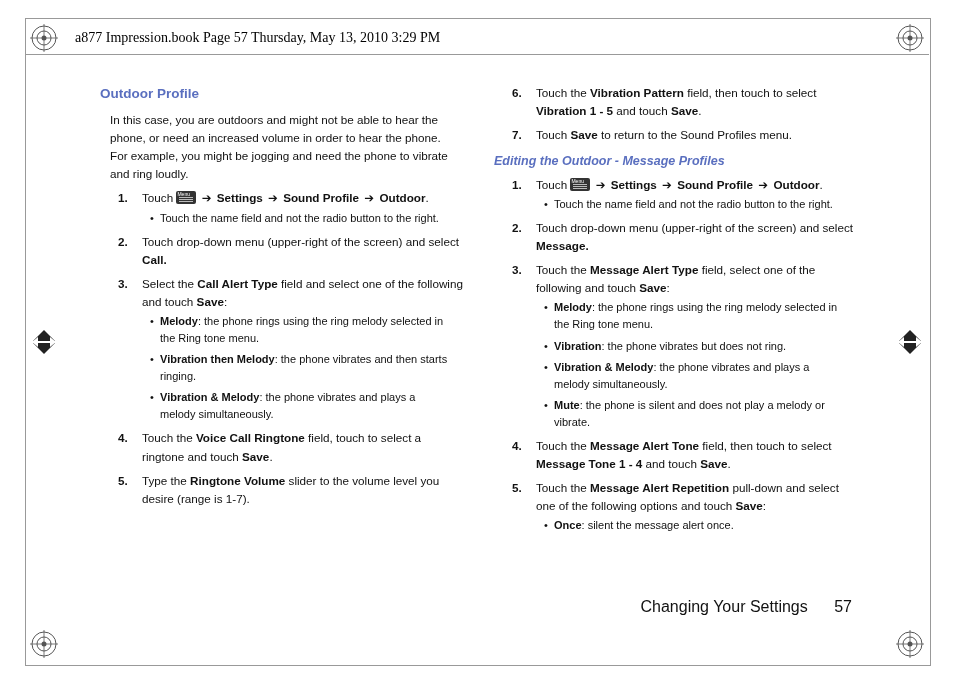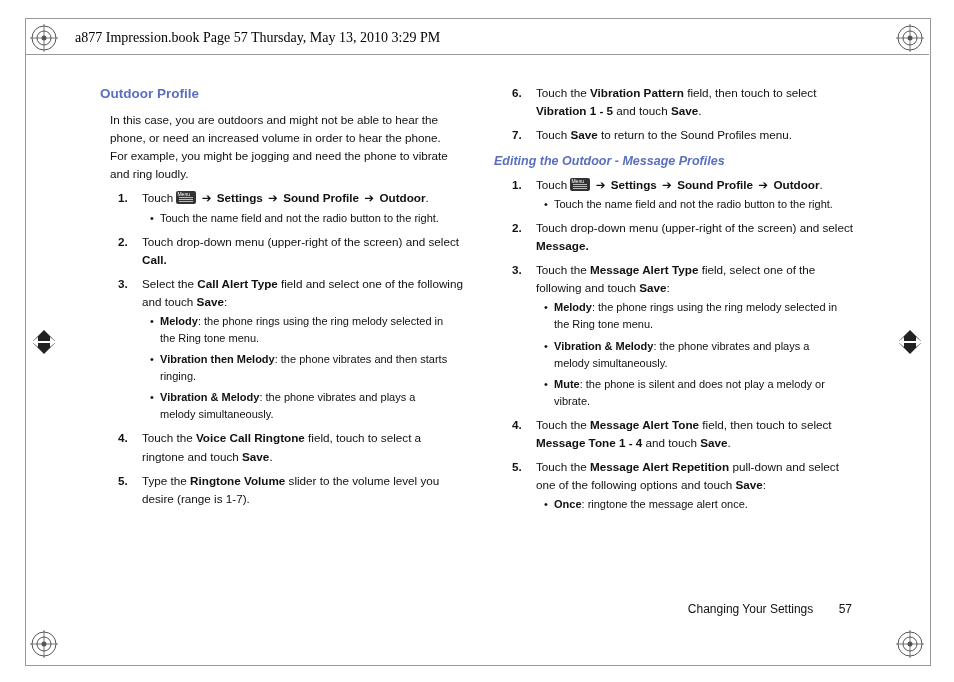--- a/index.html
+++ b/index.html
@@ -138,21 +138,21 @@
     content: "";
     position: absolute;
     left: 3px; right: 3px; top: 6px; height: 5px;
     background: repeating-linear-gradient(#bbb 0 1px, #333 1px 2px);
   }
   .arrow { display:inline-block; margin: 0 2px; }
   .footer {
     position: absolute;
     right: 102px;
     bottom: 66px;
-    font-size: 12px;
+    font-size: 16px;
     color: #111;
   }
   .footer .pn { margin-left: 22px; }
 </style>
 </head>
 <body>
 
 <div class="page">
 
   <div class="crop-frame"></div>
@@ -276,31 +276,32 @@
               <li>Touch the name field and not the radio button to the right.</li>
             </ul>
         </li>
         <li><span class="num">2.</span>
           <span>Touch drop-down menu (upper-right of the screen) and select </span><span class="b">Message.</span>
         </li>
         <li><span class="num">3.</span>
           <span>Touch the </span><span class="b">Message Alert Type</span><span> field, select one of the following and touch </span><span class="b">Save</span>:
           <ul class="sub">
             <li><span class="b">Melody</span><span>: the phone rings using the ring melody selected in the Ring tone menu.</span></li>
+            <li><span class="b">Vibration</span><span>: the phone vibrates but does not ring.</span></li>
             <li><span class="b">Vibration &amp; Melody</span><span>: the phone vibrates and plays a melody simultaneously.</span></li>
             <li><span class="b">Mute</span><span>: the phone is silent and does not play a melody or vibrate.</span></li>
           </ul>
         </li>
         <li><span class="num">4.</span>
           <span>Touch the </span><span class="b">Message Alert Tone</span><span> field, then touch to select </span><span class="b">Message Tone 1 - 4</span><span> and touch </span><span class="b">Save</span>.
         </li>
         <li><span class="num">5.</span>
           <span>Touch the </span><span class="b">Message Alert Repetition</span><span> pull-down and select one of the following options and touch </span><span class="b">Save</span>:
           <ul class="sub">
-            <li><span class="b">Once</span><span>: ringtone the message alert once.</span></li>
+            <li><span class="b">Once</span><span>: silent the message alert once.</span></li>
           </ul>
         </li>
       </ol>
     </div>
   </div>
 
   <div class="footer">
     <span>Changing Your Settings</span>
     <span class="pn">57</span>
   </div>

